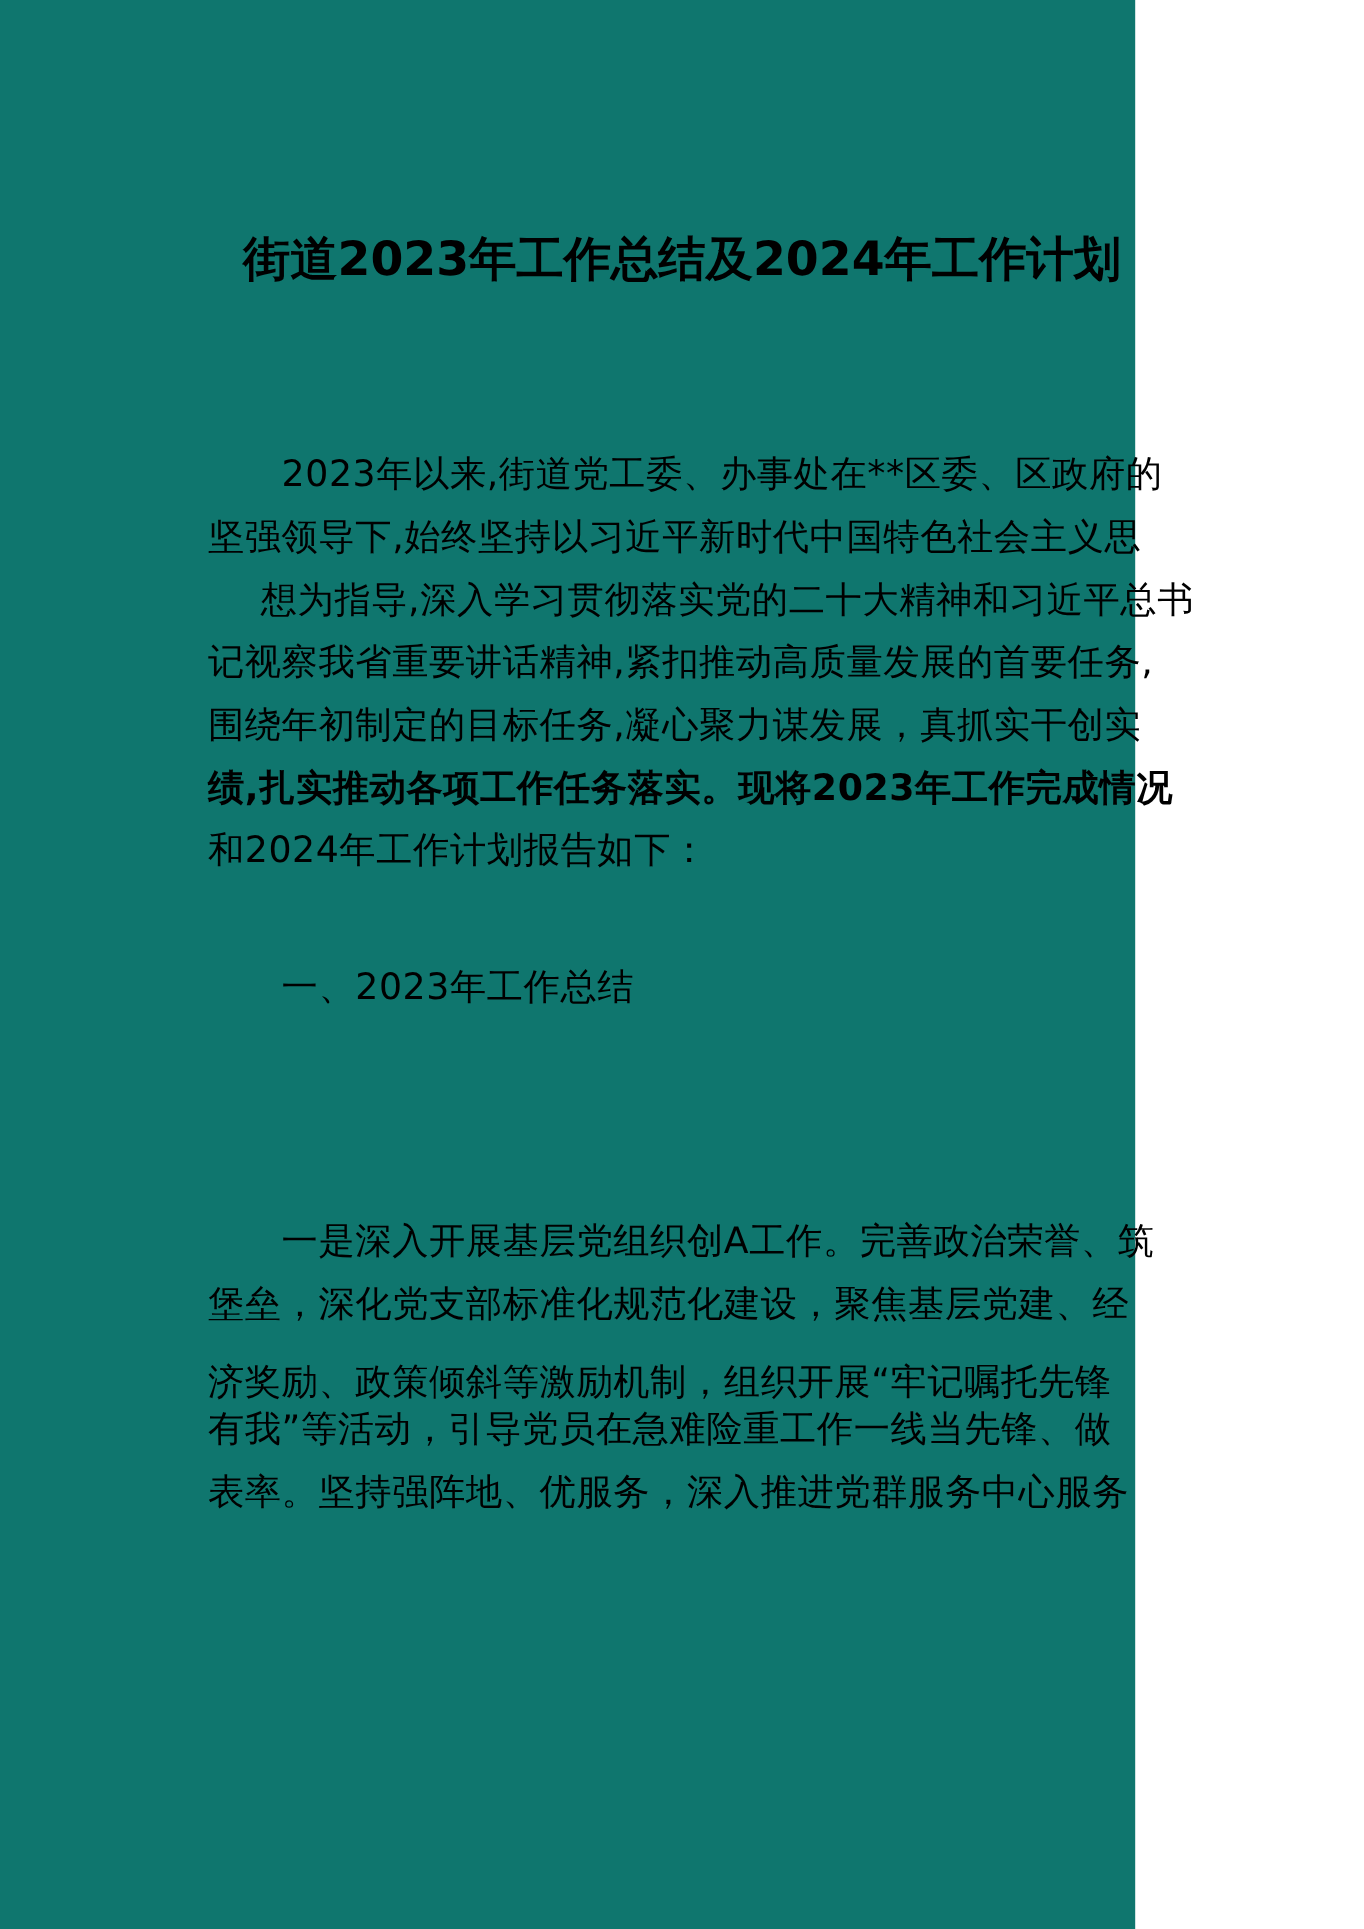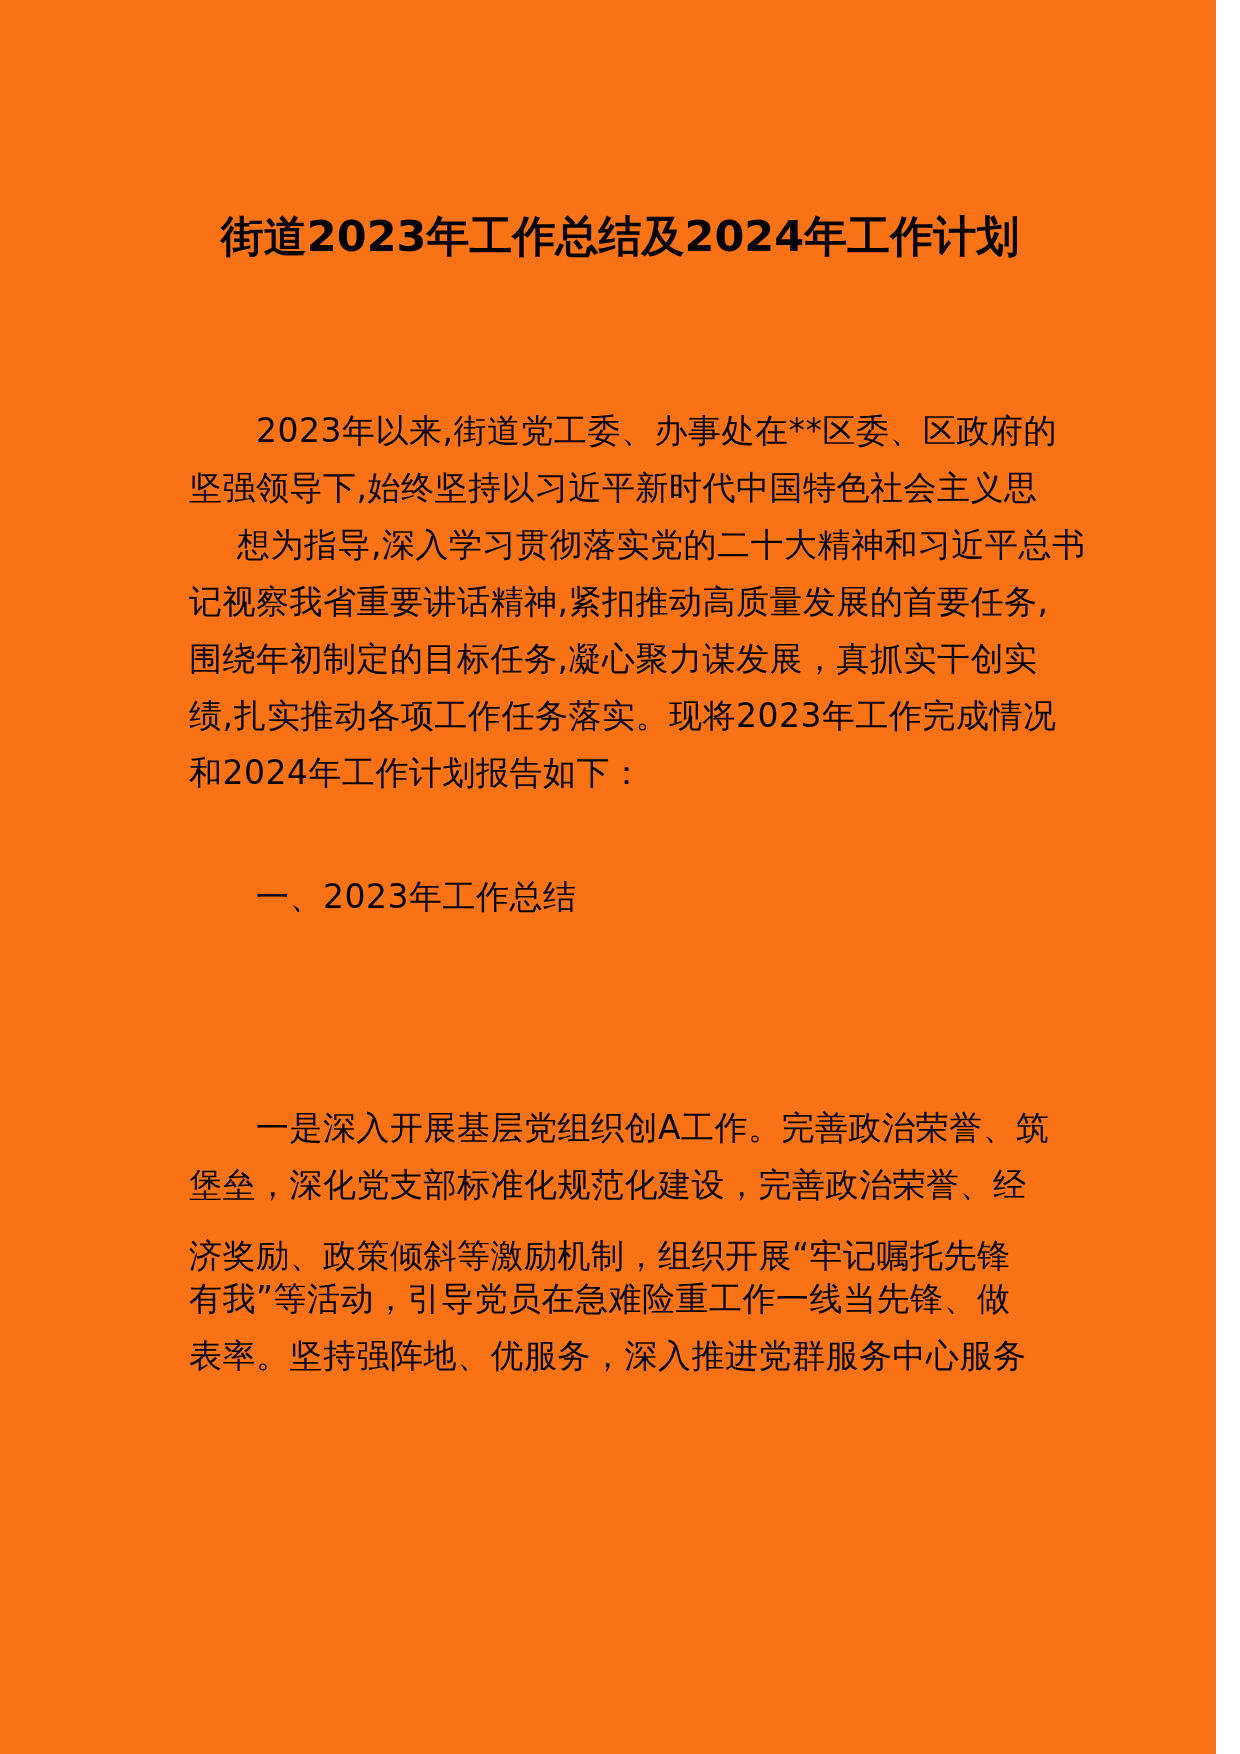--- a/index.html
+++ b/index.html
@@ -11,23 +11,23 @@
       width: 1240px;
       height: 1754px;
       position: relative;
       overflow: hidden;
       font-family: "DejaVu Sans", "Liberation Sans", sans-serif;
       color: #000000;
     }
     .page {
       position: absolute;
       left: 0; top: 0;
-      width: 1216px;
+      width: 1032px;
       height: 1754px;
-      background: #f97316;
+      background: #0f766e;
     }
     .title {
       position: absolute;
       left: 0;
       top: 206px;
       width: 1240px;
       text-align: center;
       font-size: 43px;
       font-weight: bold;
       letter-spacing: 0px;
@@ -50,28 +50,28 @@
 <div class="page">
 
   <div class="title">街道2023年工作总结及2024年工作计划</div>
 
   <div>
     <div class="line indent" style="top:409px;">2023年以来,街道党工委、办事处在**区委、区政府的</div>
     <div class="line" style="top:466px;">坚强领导下,始终坚持以习近平新时代中国特色社会主义思</div>
     <div class="line" style="top:523px;margin-left:48px;">想为指导,深入学习贯彻落实党的二十大精神和习近平总书</div>
     <div class="line" style="top:580px;">记视察我省重要讲话精神,紧扣推动高质量发展的首要任务,</div>
     <div class="line" style="top:637px;">围绕年初制定的目标任务,凝心聚力谋发展，真抓实干创实</div>
-    <div class="line" style="top:694px;">绩,扎实推动各项工作任务落实。现将2023年工作完成情况</div>
+    <div class="line" style="top:694px;font-weight:bold;">绩,扎实推动各项工作任务落实。现将2023年工作完成情况</div>
     <div class="line" style="top:751px;">和2024年工作计划报告如下：</div>
   </div>
 
   <div class="line indent" style="top:875px;">一、2023年工作总结</div>
 
 
   <div>
     <div class="line indent" style="top:1106px;">一是深入开展基层党组织创A工作。完善政治荣誉、筑</div>
-    <div class="line" style="top:1163px;">堡垒，深化党支部标准化规范化建设，完善政治荣誉、经</div>
+    <div class="line" style="top:1163px;">堡垒，深化党支部标准化规范化建设，聚焦基层党建、经</div>
     <div class="line" style="top:1220px;margin-top:14px;">济奖励、政策倾斜等激励机制，组织开展“牢记嘱托先锋</div>
     <div class="line" style="top:1277px;">有我”等活动，引导党员在急难险重工作一线当先锋、做</div>
     <div class="line" style="top:1334px;">表率。坚持强阵地、优服务，深入推进党群服务中心服务</div>
   </div>
 
 </div>
 
 </body></html>

